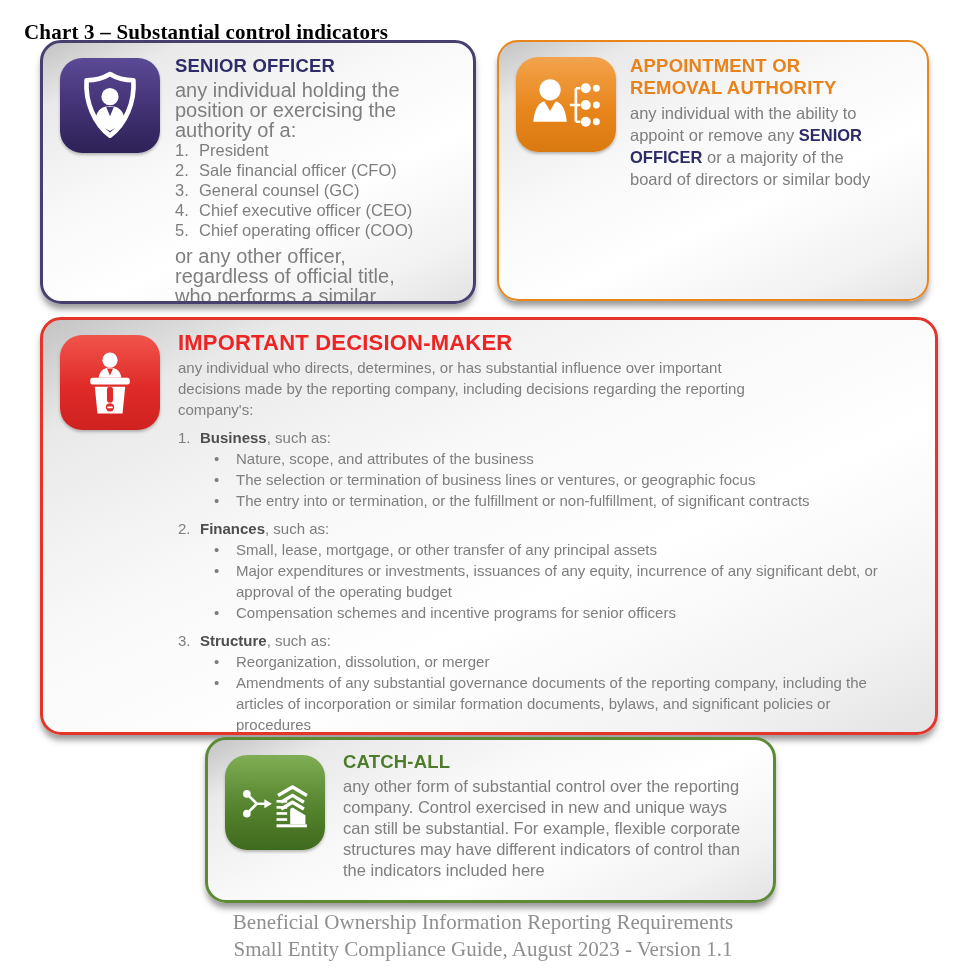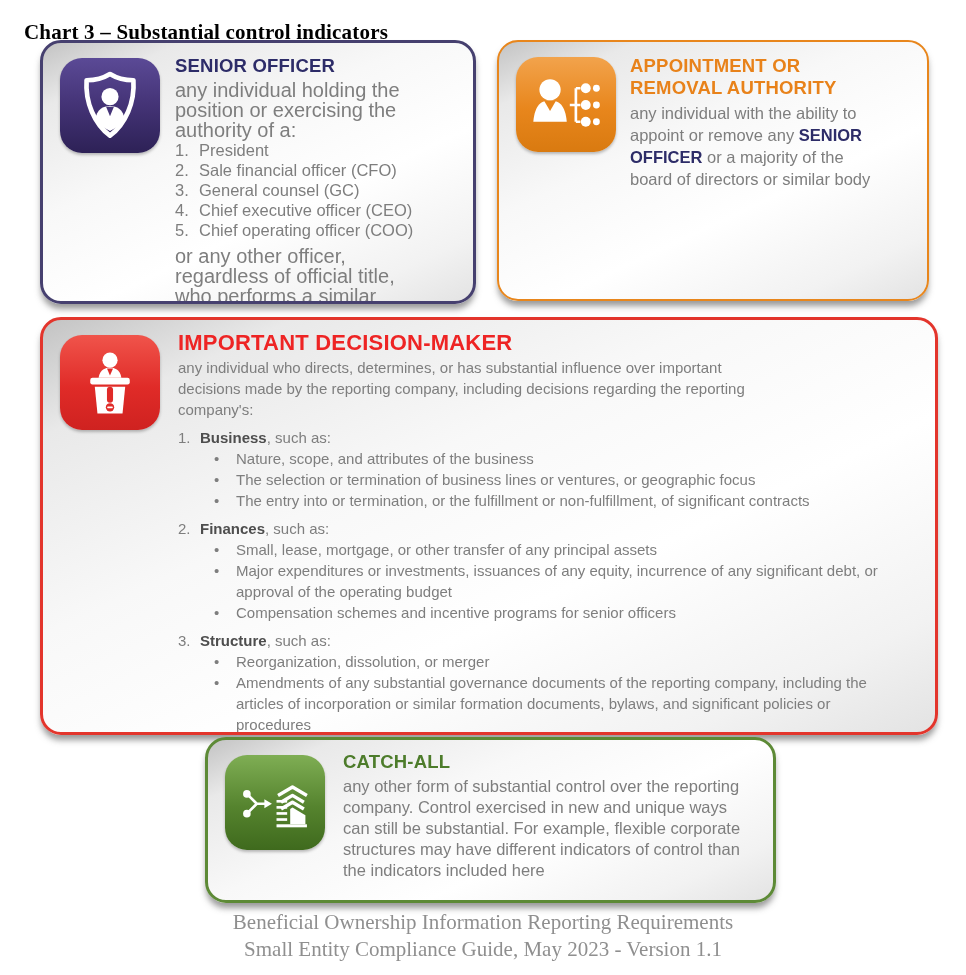--- a/index.html
+++ b/index.html
@@ -229,13 +229,13 @@
       <path d="M58 58 L73 49 L88 58" fill="none" stroke="#ffffff" stroke-width="4.5" stroke-linejoin="round"></path>
     </svg>
   </div>
   <div class="content">
     <h2 class="hd green">CATCH-ALL</h2>
     <p class="body">any other form of substantial control over the reporting company. Control exercised in new and unique ways can still be substantial. For example, flexible corporate structures may have different indicators of control than the indicators included here</p>
   </div>
 </section>
 
 <div class="footer-line" id="footer1">Beneficial Ownership Information Reporting Requirements</div>
-<div class="footer-line" id="footer2">Small Entity Compliance Guide, May 2023 - Version 1.1</div>
+<div class="footer-line" id="footer2">Small Entity Compliance Guide, August 2023 - Version 1.1</div>
 
 </body></html>

